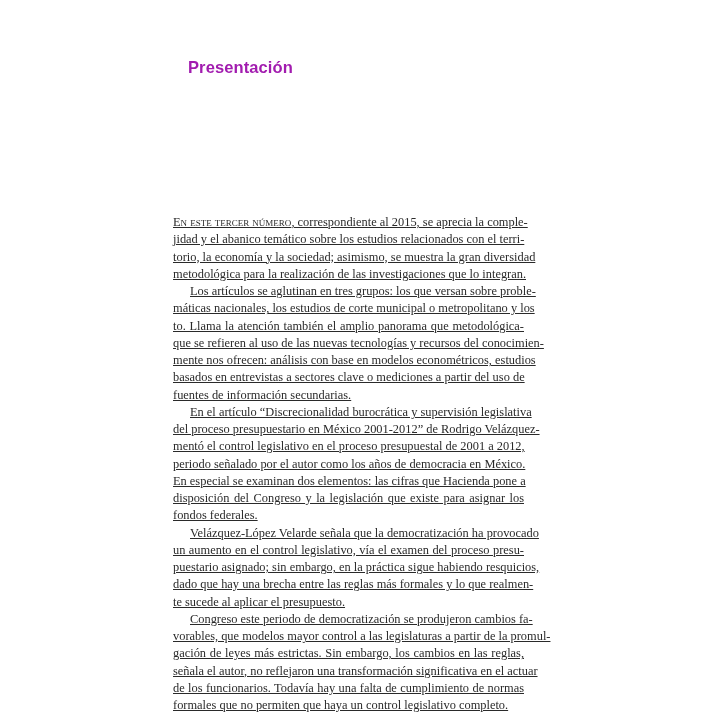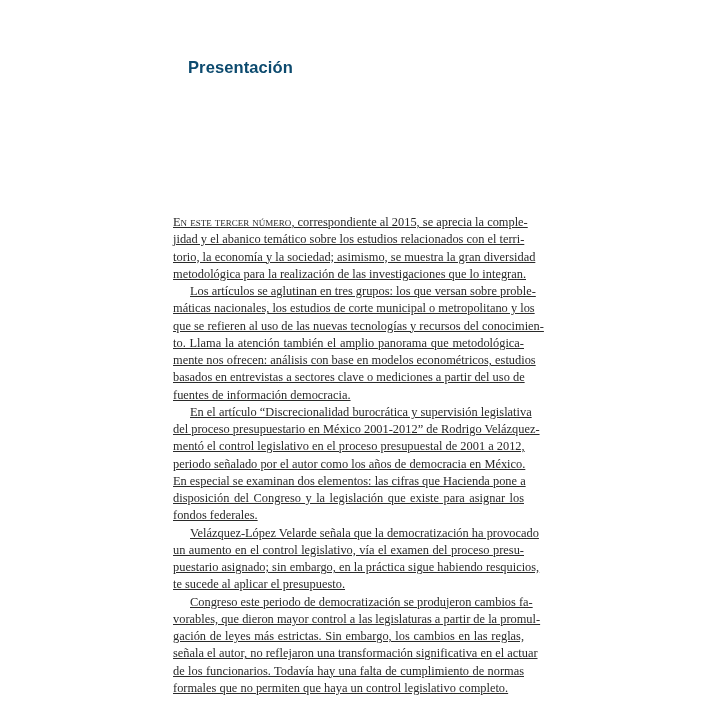--- a/index.html
+++ b/index.html
@@ -2,21 +2,21 @@
 <html><head>
   <meta charset="utf-8">
   <style>
     html, body { margin: 0; padding: 0; }
     body {
       width: 720px; height: 720px; background: #ffffff; position: relative; overflow: hidden;
     }
     .heading {
       position: absolute; left: 188px; top: 58px;
       font-family: "Liberation Sans", sans-serif; font-weight: bold;
-      font-size: 16.5px; color: #0c4a6e; margin: 0; letter-spacing: 0.1px;
+      font-size: 16.5px; color: #a21caf; margin: 0; letter-spacing: 0.1px;
     }
     .body-text {
       position: absolute; left: 173px; top: 214px; width: 351px;
       font-family: "Liberation Serif", serif; font-size: 12.4px;
       line-height: 17.25px; color: #2a2a2a;
     }
     .line {
       display: block; white-space: nowrap; text-align: justify;
       text-align-last: justify; height: 17.25px; text-decoration: underline;
     }
@@ -29,35 +29,36 @@
 
 <h1 class="heading">Presentación</h1>
 
 <div class="body-text" id="body-text">
     <span class="line"><span class="sc">En este tercer número</span>, correspondiente al 2015, se aprecia la comple-</span>
     <span class="line">jidad y el abanico temático sobre los estudios relacionados con el terri-</span>
     <span class="line">torio, la economía y la sociedad; asimismo, se muestra la gran diversidad</span>
     <span class="line last">metodológica para la realización de las investigaciones que lo integran.</span>
     <span class="line indent">Los artículos se aglutinan en tres grupos: los que versan sobre proble-</span>
     <span class="line">máticas nacionales, los estudios de corte municipal o metropolitano y los</span>
+    <span class="line">to. Llama la atención también el amplio panorama que metodológica-</span>
     <span class="line">que se refieren al uso de las nuevas tecnologías y recursos del conocimien-</span>
-    <span class="line">to. Llama la atención también el amplio panorama que metodológica-</span>
     <span class="line">mente nos ofrecen: análisis con base en modelos econométricos, estudios</span>
     <span class="line">basados en entrevistas a sectores clave o mediciones a partir del uso de</span>
-    <span class="line last">fuentes de información democracia.</span>
+    <span class="line last">fuentes de información secundarias.</span>
     <span class="line indent">En el artículo “Discrecionalidad burocrática y supervisión legislativa</span>
     <span class="line">del proceso presupuestario en México 2001-2012” de Rodrigo Velázquez-</span>
     <span class="line">mentó el control legislativo en el proceso presupuestal de 2001 a 2012,</span>
     <span class="line">periodo señalado por el autor como los años de democracia en México.</span>
     <span class="line">En especial se examinan dos elementos: las cifras que Hacienda pone a</span>
     <span class="line">disposición del Congreso y la legislación que existe para asignar los</span>
     <span class="line last">fondos federales.</span>
     <span class="line indent">Velázquez-López Velarde señala que la democratización ha provocado</span>
     <span class="line">un aumento en el control legislativo, vía el examen del proceso presu-</span>
     <span class="line">puestario asignado; sin embargo, en la práctica sigue habiendo resquicios,</span>
+    <span class="line">dado que hay una brecha entre las reglas más formales y lo que realmen-</span>
     <span class="line last">te sucede al aplicar el presupuesto.</span>
     <span class="line indent">Congreso este periodo de democratización se produjeron cambios fa-</span>
-    <span class="line">vorables, que dieron mayor control a las legislaturas a partir de la promul-</span>
+    <span class="line">vorables, que modelos mayor control a las legislaturas a partir de la promul-</span>
     <span class="line">gación de leyes más estrictas. Sin embargo, los cambios en las reglas,</span>
     <span class="line">señala el autor, no reflejaron una transformación significativa en el actuar</span>
     <span class="line">de los funcionarios. Todavía hay una falta de cumplimiento de normas</span>
     <span class="line last">formales que no permiten que haya un control legislativo completo.</span>
   </div>
 
 </body></html>

